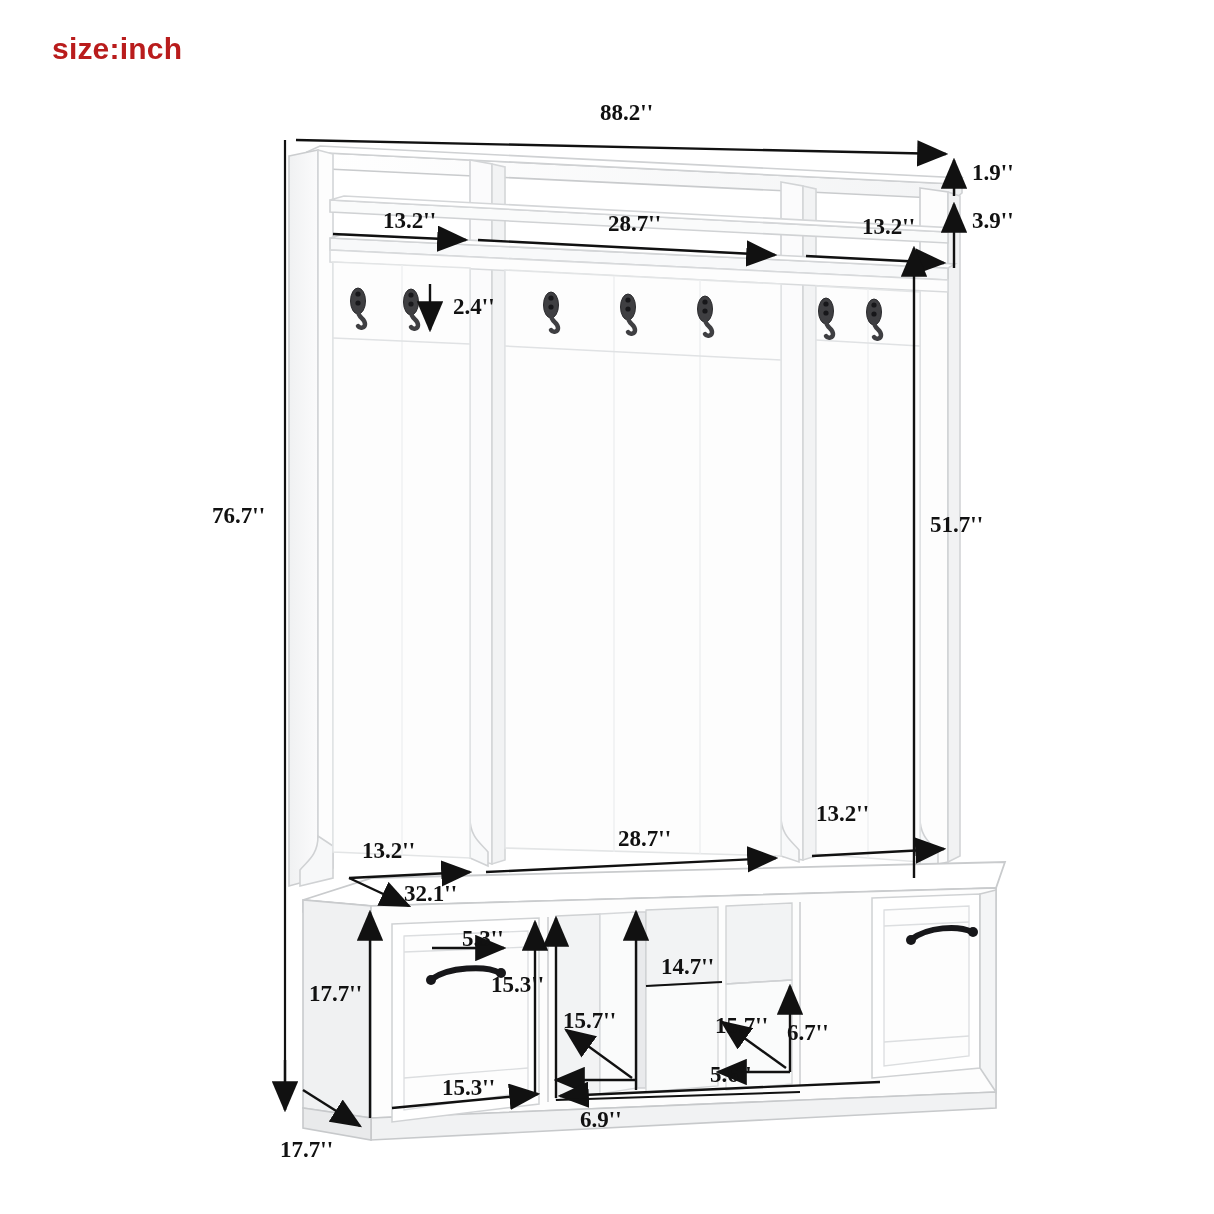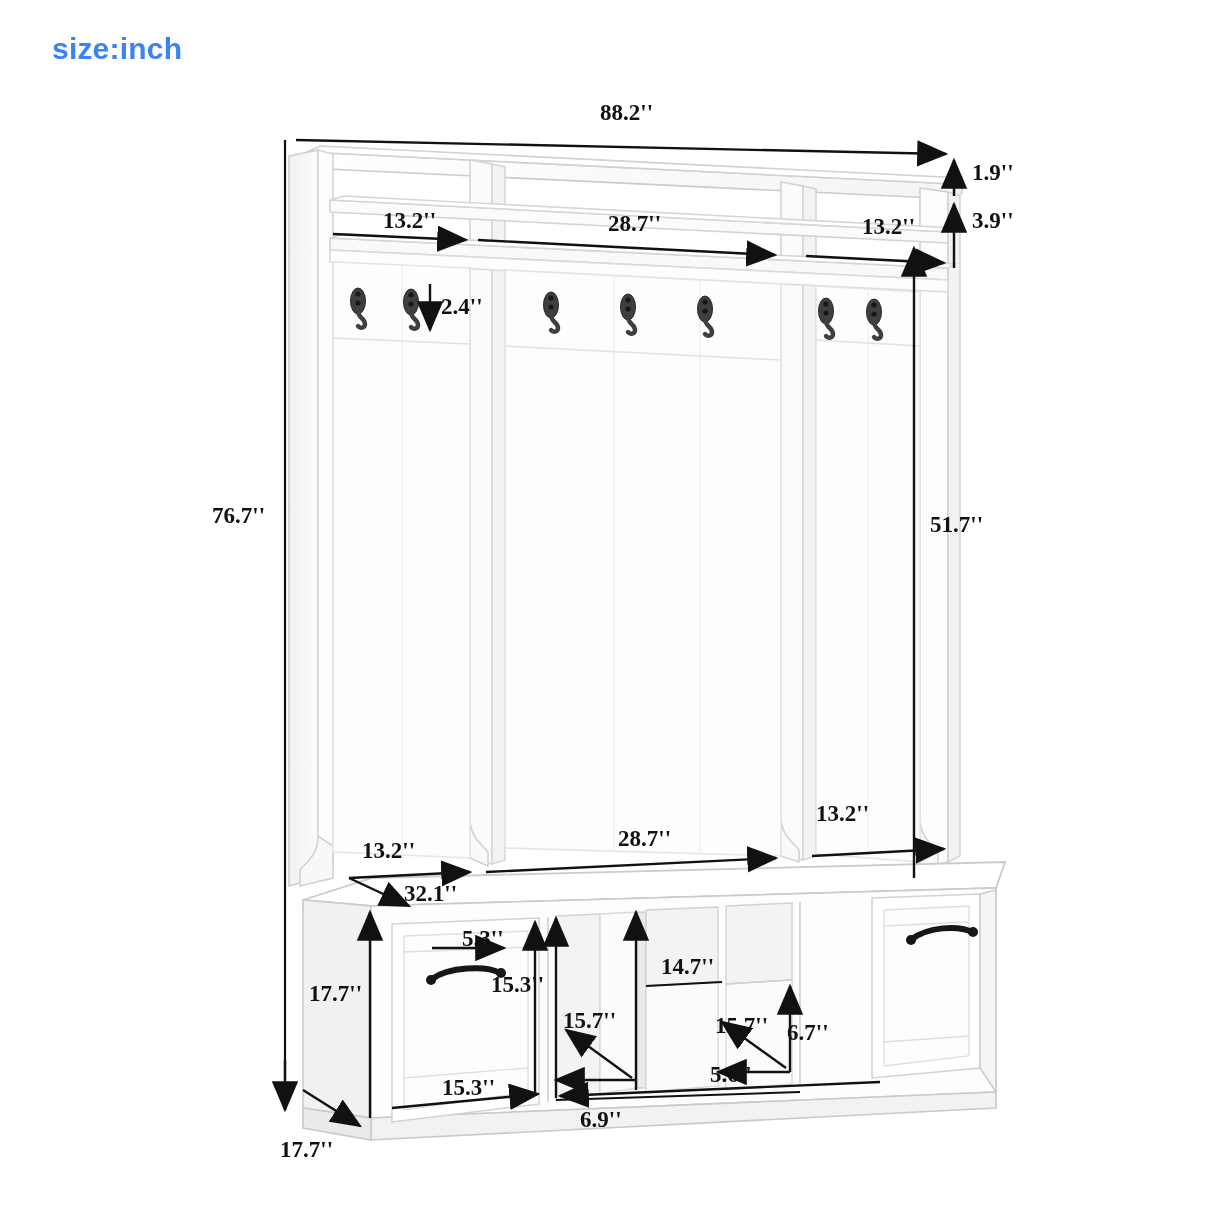--- a/index.html
+++ b/index.html
@@ -8,21 +8,21 @@
     width:1214px;height:1214px;position:relative;overflow:hidden;
     font-family:"Liberation Sans", sans-serif;
     color:#111;
   }
   .stage{position:absolute;left:0;top:0;width:1214px;height:1214px;}
   svg.layer{position:absolute;left:0;top:0;width:1214px;height:1214px;overflow:visible;}
 
   #title{
     position:absolute;left:52px;top:32px;
     font-size:30px;font-weight:700;letter-spacing:.2px;
-    color:#3b82f6;white-space:nowrap;
+    color:#b91c1c;white-space:nowrap;
   }
 
   .dim{
     position:absolute;
     font-size:23px;font-weight:700;
     color:#111;white-space:nowrap;
     font-family:"Liberation Serif", serif;
   }
 </style>
 </head>
@@ -250,21 +250,21 @@
       <line x1="285" y1="1060" x2="285" y2="1110" marker-end="url(#arrR)"></line>
     </g>
   </svg>
 
   <div class="dim" style="left:600px;top:100px;">88.2''</div>
   <div class="dim" style="left:972px;top:160px;">1.9''</div>
   <div class="dim" style="left:383px;top:208px;">13.2''</div>
   <div class="dim" style="left:608px;top:211px;">28.7''</div>
   <div class="dim" style="left:862px;top:214px;">13.2''</div>
   <div class="dim" style="left:972px;top:208px;">3.9''</div>
-  <div class="dim" style="left:441px;top:294px;">2.4''</div>
+  <div class="dim" style="left:453px;top:294px;">2.4''</div>
   <div class="dim" style="left:930px;top:484px;margin-top:28px;">51.7''</div>
   <div class="dim" style="left:212px;top:503px;">76.7''</div>
   <div class="dim" style="left:816px;top:801px;">13.2''</div>
   <div class="dim" style="left:618px;top:826px;">28.7''</div>
   <div class="dim" style="left:362px;top:838px;">13.2''</div>
   <div class="dim" style="left:404px;top:881px;">32.1''</div>
   <div class="dim" style="left:452px;top:926px;margin-left:10px;">5.3''</div>
   <div class="dim" style="left:645px;top:954px;padding-left:16px;">14.7''</div>
   <div class="dim" style="left:491px;top:972px;">15.3''</div>
   <div class="dim" style="left:309px;top:981px;">17.7''</div>

